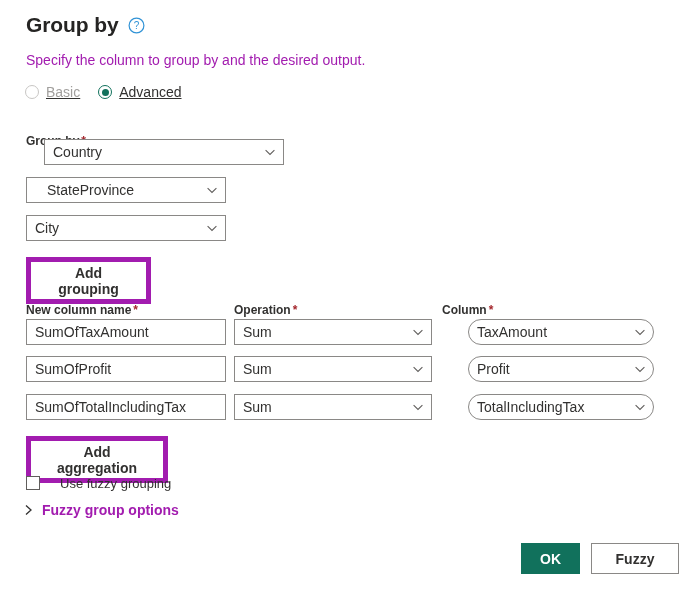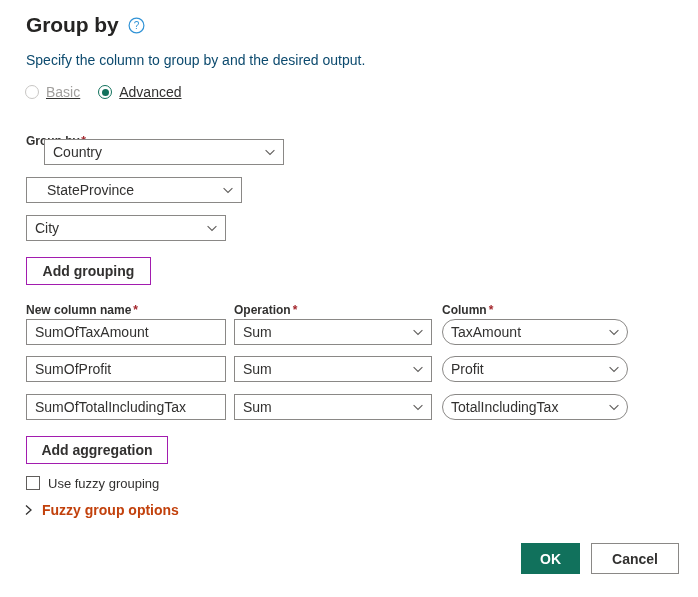--- a/index.html
+++ b/index.html
@@ -34,21 +34,21 @@
     display: inline-flex; align-items: center; justify-content: center;
     cursor: pointer;
     margin-top: 2px;
   }
   .help-icon svg { display: block; }
 
   .subtitle {
     position: absolute;
     left: 26px; top: 51px;
     font-size: 14px;
-    color: #0c4a6e;
+    color: #a21caf;
     line-height: 19px;
   }
 
   
   .radio-row {
     position: absolute;
     left: 25px; top: 85px;
     display: flex; align-items: flex-start; gap: 18px; text-decoration: underline;
   }
   .radio-item { display: flex; align-items: center; gap: 7px; cursor: pointer; }
@@ -111,27 +111,27 @@
     transform: translateY(-50%);
     width: 12px; height: 12px;
     pointer-events: none;
   }
   .chev svg { display: block; }
   .control.textbox { cursor: text; }
 
   
   .groupby-label { position: absolute; left: 26px; top: 134px; }
   .gb1 { position: absolute; left: 44px; top: 139px; width: 240px; }
-  .gb2 { position: absolute; left: 26px; top: 177px; width: 216px; padding-left: 20px; }
+  .gb2 { position: absolute; left: 26px; top: 177px; width: 200px; padding-left: 20px; }
   .gb3 { position: absolute; left: 26px; top: 215px; width: 200px; }
 
   
   .btn-secondary {
-    height: 28px;
-    border: 1px solid #a21caf;
+    height: 47px;
+    border: 5px solid #a21caf;
     background: #ffffff;
     color: #323130;
     font-size: 14px;
     font-weight: bold;
     font-family: "Liberation Sans", sans-serif;
     display: inline-flex;
     align-items: center;
     justify-content: center;
     cursor: pointer;
     padding: 0 14px;
@@ -144,48 +144,48 @@
   .agg-head-2 { position: absolute; left: 234px; top: 303px; }
   .agg-head-3 { position: absolute; left: 442px; top: 303px; }
 
   .agg-row { position: absolute; left: 0; width: 698px; height: 26px; }
   .agg-r1 { top: 319px; }
   .agg-r2 { top: 356px; padding-left: 25px; }
   .agg-r3 { top: 394px; }
 
   .agg-c1 { position: absolute; left: 26px;  width: 200px; }
   .agg-c2 { position: absolute; left: 234px; width: 198px; }
-  .agg-c3 { position: absolute; left: 442px; width: 186px; border-radius: 13px; }
+  .agg-c3 { position: absolute; left: 468px; width: 186px; border-radius: 13px; }
 
   
   .check-row {
     position: absolute;
     left: 26px; top: 476px;
-    display: flex; align-items: center; gap: 8px;
+    display: flex; align-items: center; gap: 20px;
     cursor: pointer;
   }
   .check-box {
     width: 14px; height: 14px;
     border: 1px solid #605e5c;
     background: #fff;
     flex: 0 0 auto;
   }
   .check-label { font-size: 13px; color: #323130; line-height: 1; }
 
   
   .expander {
     position: absolute;
     left: 24px; top: 503px;
     display: flex; align-items: center; gap: 8px;
     cursor: pointer;
   }
   .expander-chev { width: 10px; height: 12px; display: inline-flex; align-items: center; }
   .expander-chev svg { display: block; }
   .expander-label {
-    font-size: 14px; font-weight: bold; color: #c2410c; line-height: 1;
+    font-size: 14px; font-weight: bold; color: #a21caf; line-height: 1;
   }
 
   
   .btn-primary {
     position: absolute;
     left: 521px; top: 543px;
     width: 59px; height: 31px;
     background: #11715c;
     border: 1px solid #11715c;
     color: #ffffff;
@@ -354,15 +354,15 @@
   <div class="expander">
     <span class="expander-chev">
       <svg width="9" height="12" viewBox="0 0 9 12">
           <path d="M2 1.5 L7 6 L2 10.5" fill="none" stroke="#323130" stroke-width="1.3"></path>
         </svg>
     </span>
     <span class="expander-label">Fuzzy group options</span>
   </div>
 
   <button class="btn-primary">OK</button>
-  <button class="btn-cancel">Cancel</button>
+  <button class="btn-cancel">Fuzzy</button>
 
 </div>
 
 </body></html>

